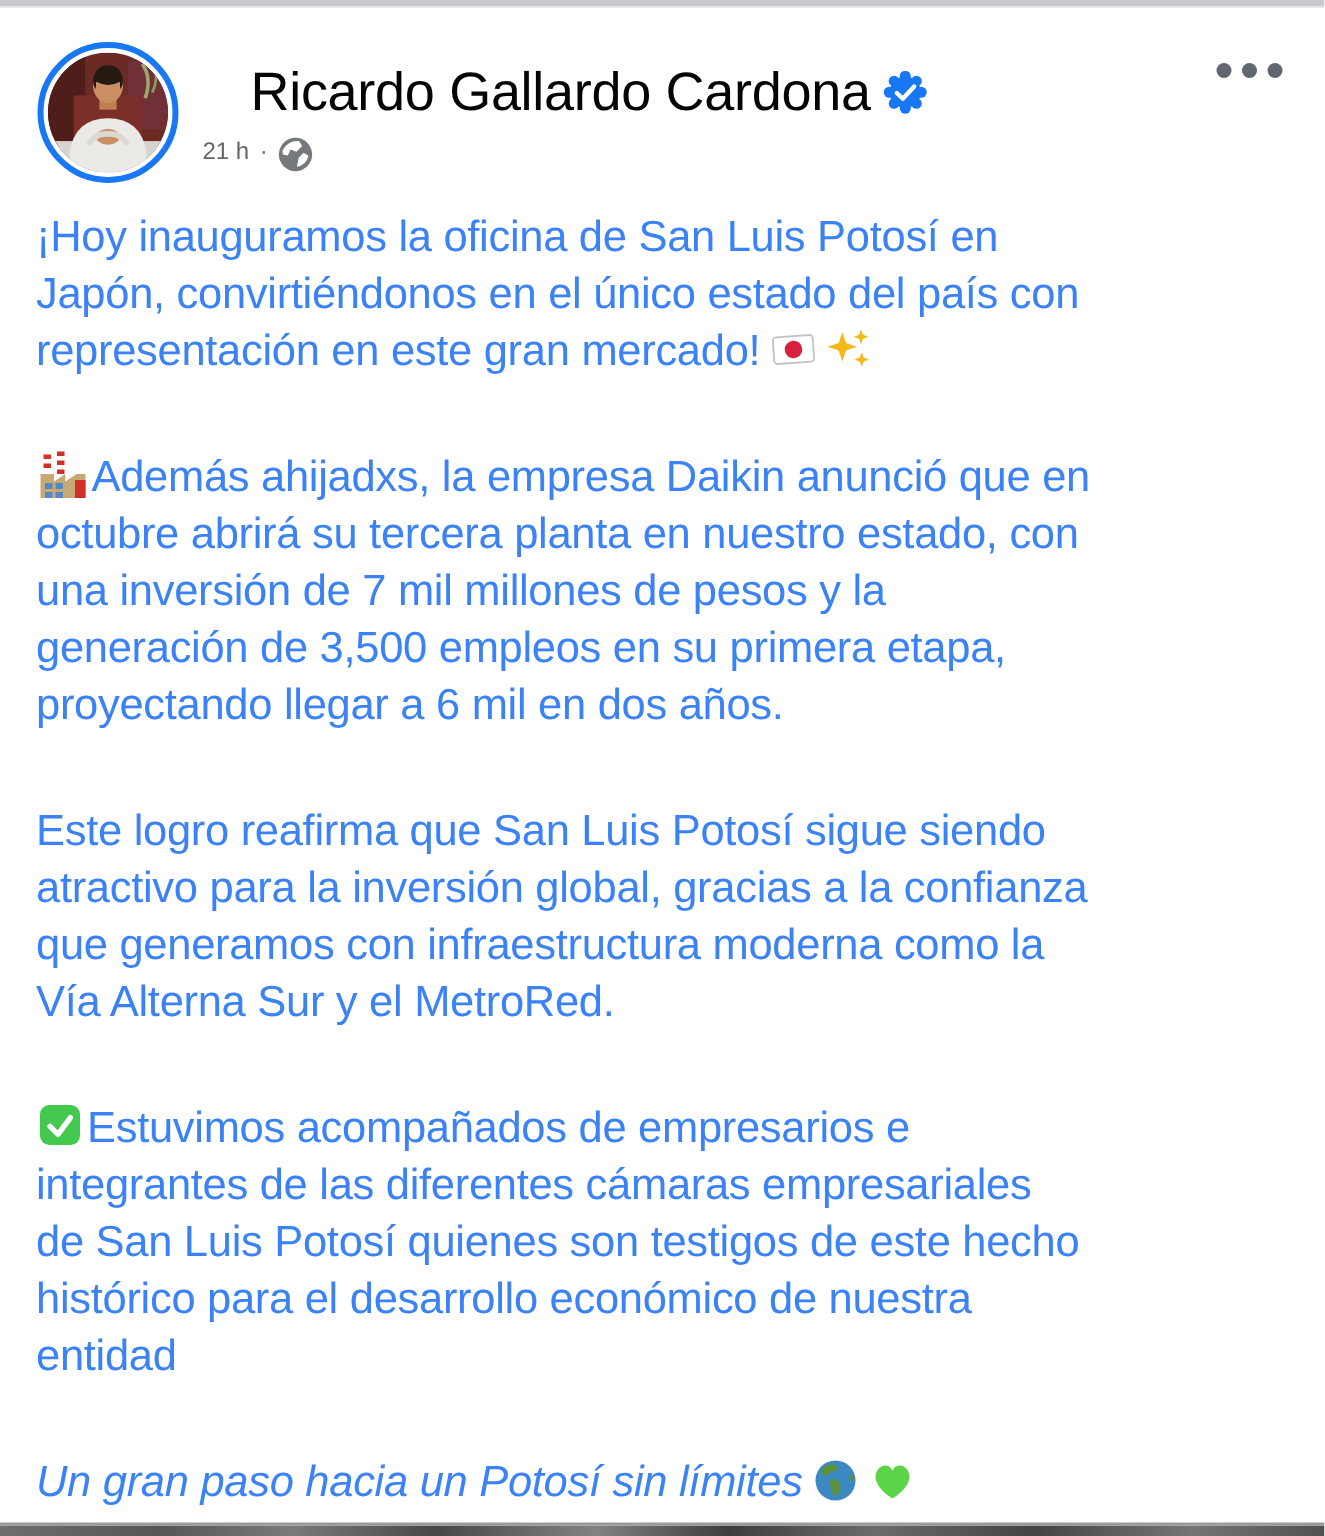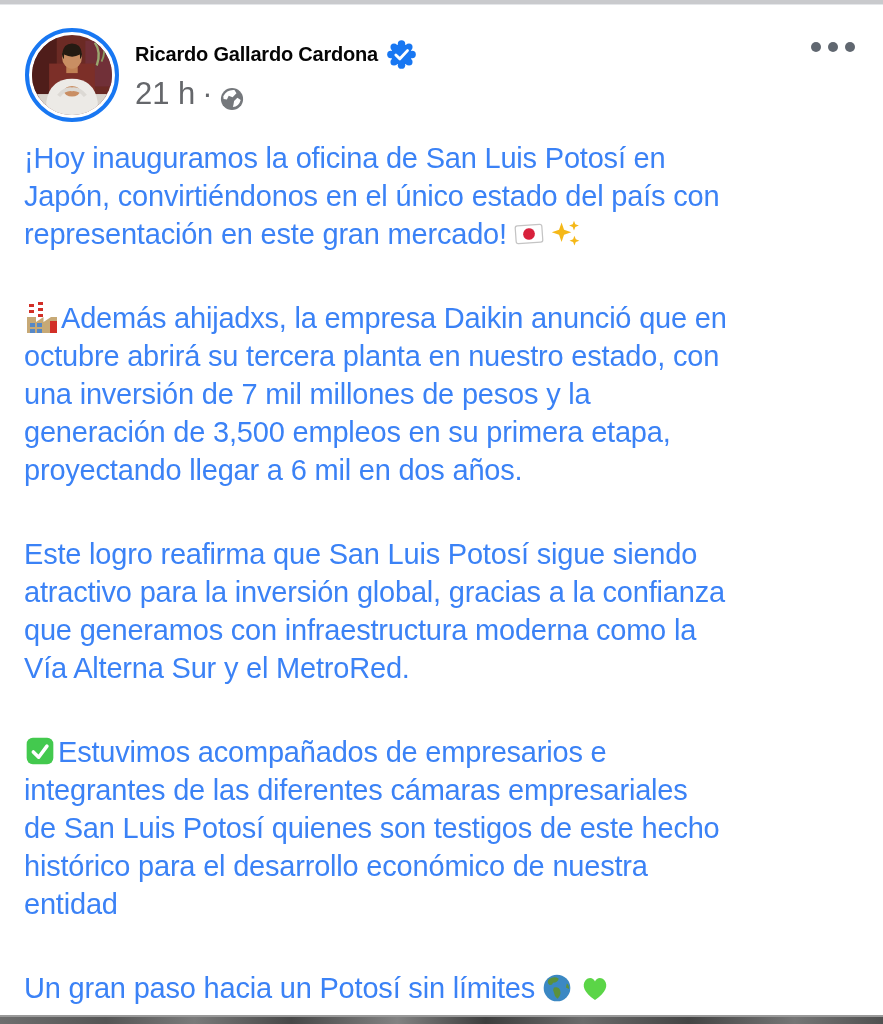--- a/index.html
+++ b/index.html
@@ -31,28 +31,28 @@
     cursor: pointer;
   }
   .avatar-photo {
     display: block; width: 80px; height: 80px;
     border-radius: 50%; overflow: hidden;
   }
   .avatar-photo svg { display: block; }
   .header-text { margin-left: 16px; padding-top: 12px; flex: 1 1 auto; }
   .name-row { display: flex; align-items: center; gap: 9px; }
   .page-name {
-    font-size: 20px; font-weight: bold; color: #050505;
-    letter-spacing: -0.2px; cursor: pointer;
+    font-size: 36px; font-weight: normal; color: #050505;
+    letter-spacing: -0.2px; cursor: pointer; margin-left: 32px;
   }
   .verified-badge { width: 29px; height: 29px; display: inline-block; }
   .meta-row {
     display: flex; align-items: center; gap: 7px;
     margin-top: 7px;
-    font-size: 31px; color: #65676B;
+    font-size: 16px; color: #65676B;
   }
   .meta-row .timestamp { cursor: pointer; }
   .meta-row .dot-sep { color: #65676B; }
   .globe-icon { width: 24px; height: 24px; display: inline-block; margin-top: 2px; }
   .menu-button {
     margin-left: auto; padding: 14px 4px 10px 10px;
     cursor: pointer; border: none; background: transparent;
   }
   .ellipsis-icon { display: flex; gap: 7px; align-items: center; }
   .ellipsis-icon i {
@@ -63,21 +63,21 @@
     padding: 17px 27px 0 24px;
     font-size: 29px;
     line-height: 38px;
     letter-spacing: -0.2px;
     color: #3b82f6;
   }
   .post-text p {
     white-space: pre-line;
     margin: 0 0 46px 0;
   }
-  .post-text p:last-child { margin-bottom: 0; }
+  .post-text p:last-child { margin-bottom: 0; font-style: italic; }
   .emoji {
     display: inline-block; width: 32px; height: 32px;
     vertical-align: -6px; line-height: 0;
   }
   .emoji svg { width: 100%; height: 100%; display: block; }
   .emoji-factory { width: 36px; height: 36px; vertical-align: -8px; margin-right: 1px; }
   .emoji-check-mark { margin-right: 2px; vertical-align: -5px; }
   .emoji-japan-flag { margin-left: 6px; }
   .emoji-sparkles { margin-left: 5px; }
   .emoji-globe-americas { margin-left: 6px; }

